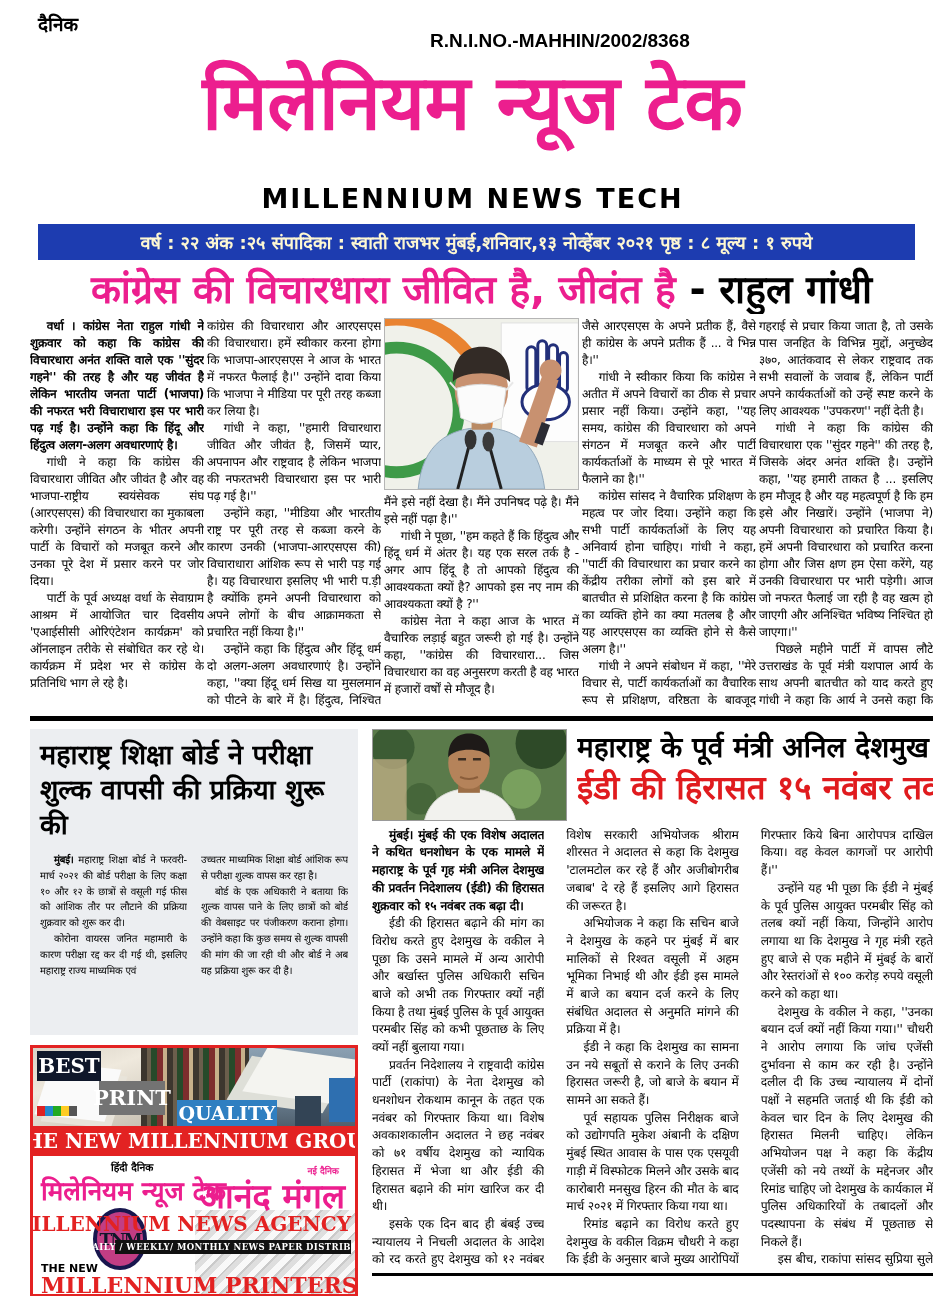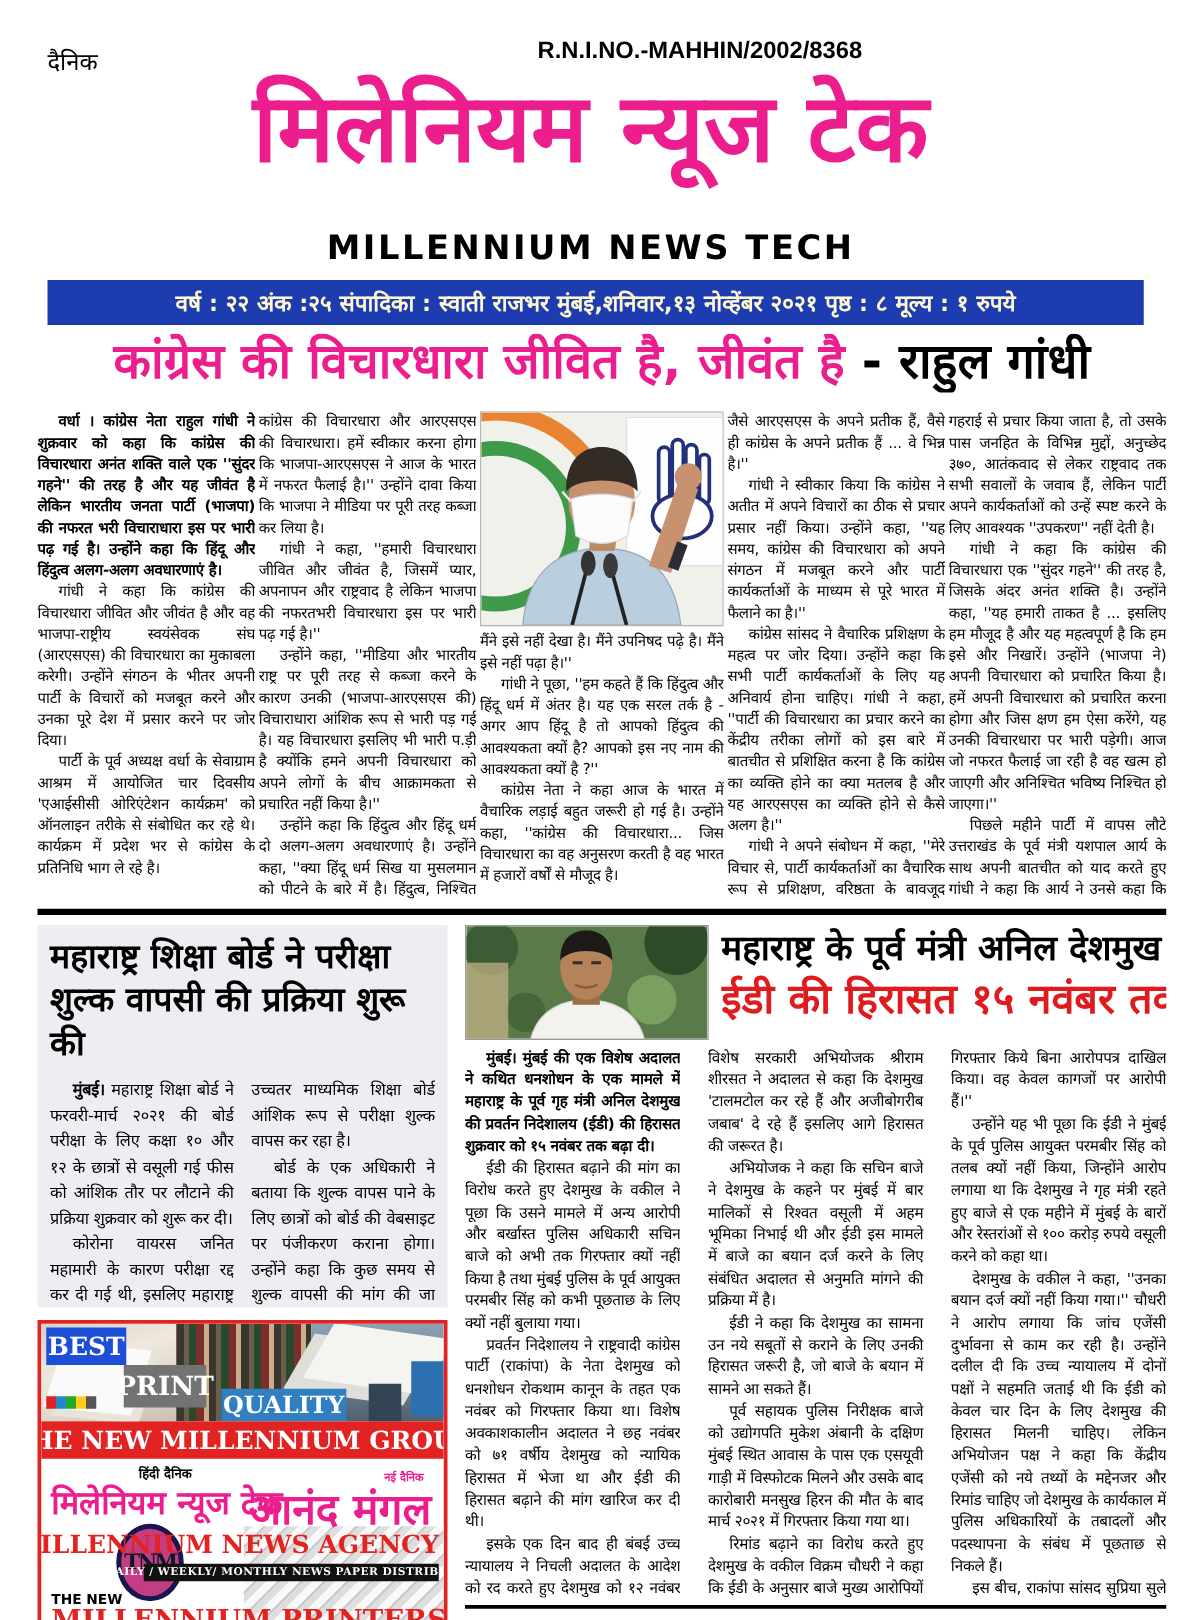--- a/index.html
+++ b/index.html
@@ -2,69 +2,69 @@
 <html><head>
 <meta charset="utf-8">
 <title>newspaper-front-page</title>
 <style>
   *{margin:0;padding:0;box-sizing:border-box}
   html,body{background:#9a9a9a}
   .page{width:945px;height:1296px;margin:0 auto;background:#fff;position:relative;overflow:hidden;
         font-family:"DejaVu Sans",sans-serif;color:#000}
   
   .hdr{position:relative;height:262px;overflow:hidden}
-  .daily-box{position:absolute;left:38px;top:36px;font-size:19px;font-weight:normal}
+  .daily-box{position:absolute;left:38px;top:11px;font-size:19px;font-weight:bold}
   .rni{position:absolute;left:430px;top:30px;font-family:Liberation Sans, sans-serif;
        font-weight:bold;font-size:19px;white-space:nowrap}
   .masthead-hi{position:absolute;left:0;right:0;top:46px;text-align:center;color:#ec1e8e;
        font-size:76px;font-weight:900;white-space:nowrap;letter-spacing:0px;line-height:1.5}
   .masthead-en{position:absolute;left:0;right:0;top:183px;text-align:center;color:#000000;
        font-size:27px;font-weight:800;letter-spacing:2px;white-space:nowrap}
   .info-bar{position:absolute;left:38px;right:30px;top:224px;height:36px;background:#1d3cb0;
        color:#fdf7d2;display:flex;align-items:center;justify-content:center;font-weight:700;
        font-size:18px;white-space:nowrap;overflow:hidden}
   
   .content{padding:0 12px 0 30px}
   .lead-headline{margin-top:5px;text-align:center;font-size:39px;font-weight:800;
        white-space:nowrap;overflow:hidden;line-height:1.2}
   .lead-headline .pink{color:#ec1e8e}
   .lead-headline .black{color:#000}
-  .lead-cols{display:flex;gap:3px;height:392px;overflow:hidden;margin-top:15px;
+  .lead-cols{display:flex;gap:3px;height:392px;overflow:hidden;margin-top:4px;
        font-size:12px;line-height:1.42;text-align:justify;letter-spacing:-0.2px}
   .col{flex:1;overflow:hidden}
   .col.c3{flex:1.12}
   p{text-indent:1.4em;margin:0}
   p.cont{text-indent:0}
   p.b{font-weight:bold}
   .lead-photo{width:100%;height:172px;position:relative;background:#eef0ea;border:1px solid #b5b5b5;
        overflow:hidden;margin-bottom:4px}
   .rule{height:5px;background:#000;margin:6px 0 0}
   
   .bottom{display:flex;gap:14px;margin-top:8px;align-items:flex-start}
   .bottom-left{width:328px;flex:none}
   .bottom-right{flex:1;min-width:0}
   
   .edu{background:#eceef1;padding:8px 10px 10px;height:306px;overflow:hidden}
   .edu-headline{font-size:27px;line-height:1.3;font-weight:800;margin-bottom:10px}
-  .edu-cols{display:flex;gap:14px;font-size:13px;line-height:1.58;text-align:justify;overflow:hidden;height:226px}
+  .edu-cols{display:flex;gap:14px;font-size:10px;line-height:1.58;text-align:justify;overflow:hidden;height:226px}
   .edu-cols .col{letter-spacing:-0.2px}
   
   .ad{margin-top:10px;border:3px solid #e32222;height:252px;position:relative;overflow:hidden;background:#fff}
   .ad-strip{position:relative;height:78px;overflow:hidden}
   .tile{position:absolute;top:0;height:78px}
   .tile1{left:0;width:108px;background:linear-gradient(160deg,#d8d2c6 0%,#efe9dd 40%,#c9c2b4 100%)}
   .tile1:before{content:"";position:absolute;left:10px;top:18px;width:70px;height:52px;background:#fafafa;transform:skew(-18deg,6deg);box-shadow:8px 6px 0 #e8e4da}
   .tile1:after{content:"";position:absolute;left:4px;top:58px;width:40px;height:10px;background:linear-gradient(90deg,#d22 0 8px,#28c 8px 16px,#2a2 16px 24px,#fc2 24px 32px,#555 32px 40px)}
   .tile2{left:108px;width:108px;background:repeating-linear-gradient(90deg,#3c362e 0 6px,#6b5e4c 6px 10px,#274a2a 10px 16px,#7e2d2d 16px 22px,#c7b08a 22px 26px)}
   .tile3{left:216px;width:110px;background:linear-gradient(180deg,#8ba0b2 0%,#6d8294 60%,#50606e 100%)}
   .tile3:before{content:"";position:absolute;left:6px;top:6px;width:96px;height:44px;background:#f4f4f0;transform:skew(-30deg,8deg);box-shadow:-10px 10px 0 #dedfd8}
   .tile3:after{content:"";position:absolute;right:4px;top:30px;width:26px;height:44px;background:#2e6fb0;box-shadow:-34px 18px 0 #345}
   .badge{position:absolute;color:#fff;font-family:"DejaVu Serif","Liberation Serif",serif;
       font-weight:bold;display:flex;align-items:center;justify-content:center}
-  .badge.best{left:4px;top:3px;width:64px;height:30px;background:#1d4ed8;font-size:20px}
+  .badge.best{left:4px;top:3px;width:64px;height:30px;background:#0f172a;font-size:20px}
   .badge.print{left:66px;top:33px;width:66px;height:34px;background:#737373;font-size:21px}
   .badge.quality{left:144px;top:52px;width:100px;height:26px;background:#2f7fc1;font-size:19px}
   .ad-band{height:30px;background:#e32222;color:#fff;display:flex;align-items:center;justify-content:center;
       font-family:"DejaVu Serif","Liberation Serif",serif;font-weight:bold;font-size:20px;white-space:nowrap;overflow:hidden}
   .ad-body{position:relative;height:138px}
   .news-stack{position:absolute;right:0;bottom:0;width:160px;height:84px;opacity:.8;
       background:repeating-linear-gradient(135deg,#d6d6d6 0 5px,#f7f7f7 5px 11px,#bdbdbd 11px 13px)}
   .hindi-daily{position:absolute;left:78px;top:4px;font-size:10.5px;font-weight:bold}
   .paper1{position:absolute;left:8px;top:16px;color:#ec1e8e;font-size:26px;font-weight:900;white-space:nowrap}
   .paper2-label{position:absolute;right:16px;top:8px;color:#ec1e8e;font-size:9px;font-weight:bold}

